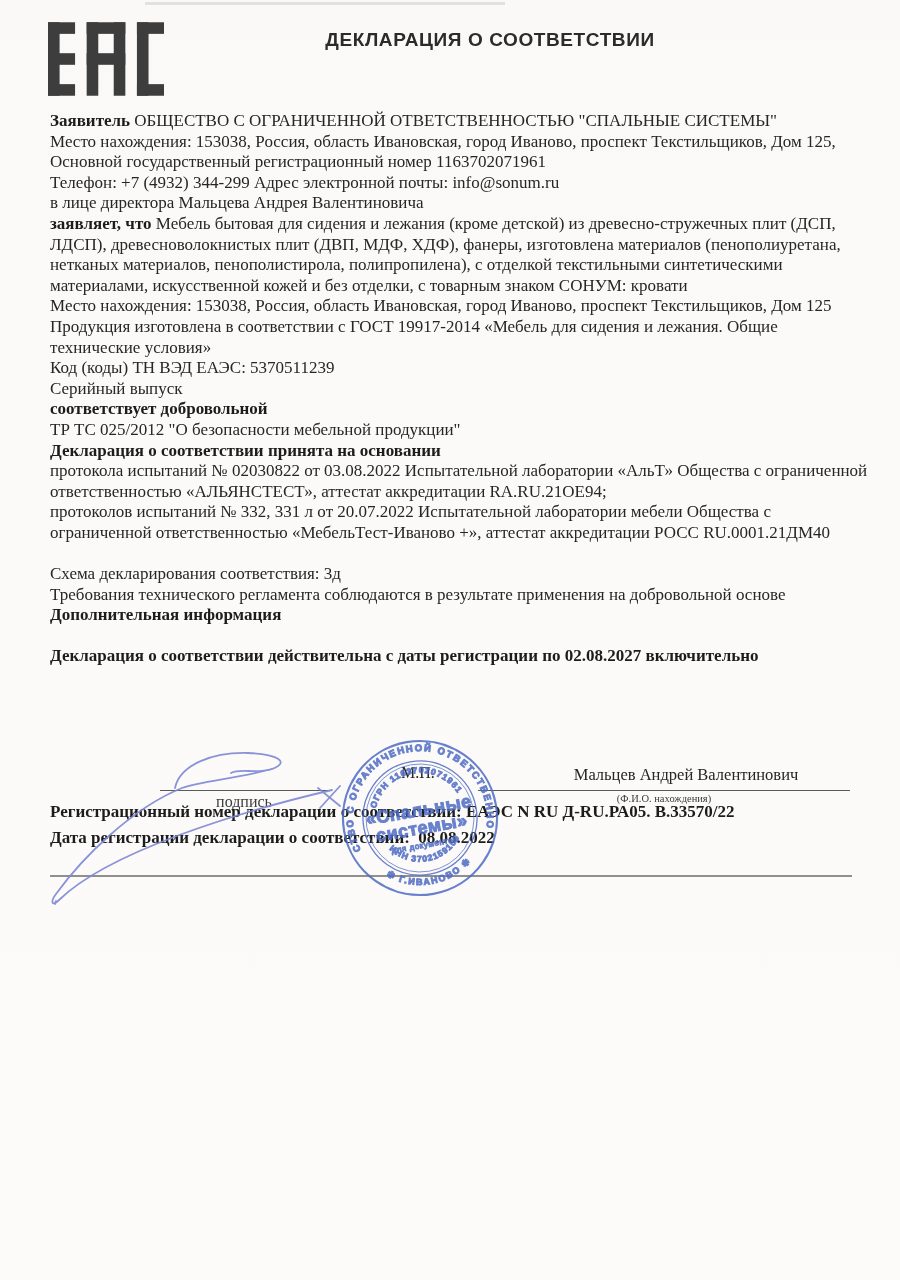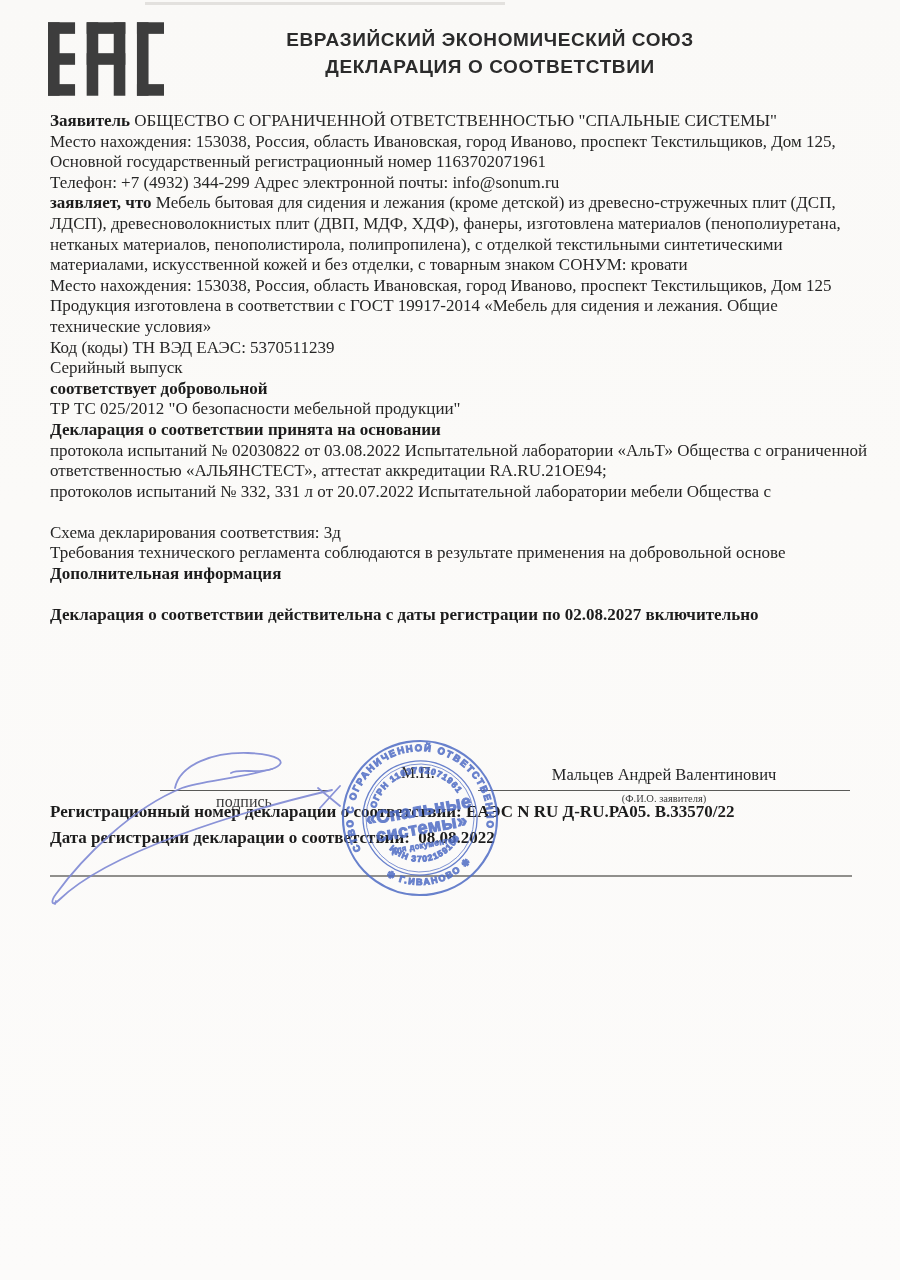--- a/index.html
+++ b/index.html
@@ -30,21 +30,21 @@
     min-height:20.6px;
     color:#262626;
   }
   .line .b{font-weight:bold;color:#1c1c1c;}
 
   
   .abs{position:absolute;}
   .mp{left:401px;top:764px;font-size:16px;color:#262626;z-index:1;text-align:center;}
   .sigline-left{left:160px;top:773px;width:168px;height:17px;border-bottom:1.5px solid #5a5a58;z-index:1;}
   .cap-left{left:160px;top:793px;width:168px;text-align:center;font-size:16px;color:#3c3c3c;z-index:1;}
-  .signer-name{left:478px;top:765px;width:372px;text-align:center;font-size:16.5px;color:#262626;z-index:1;}
+  .signer-name{left:500px;top:765px;width:372px;text-align:center;font-size:16.5px;color:#262626;z-index:1;}
   .sigline-right{left:478px;top:773px;width:372px;height:17px;border-bottom:1.5px solid #5a5a58;z-index:1;}
   .cap-right{left:478px;top:793px;width:372px;text-align:center;font-size:10.5px;color:#3c3c3c;z-index:1;}
   .reg-number{left:50px;top:802px;font-size:17px;font-weight:bold;color:#1c1c1c;white-space:pre;z-index:1;}
   .reg-date{left:50px;top:828px;font-size:17px;font-weight:bold;color:#1c1c1c;white-space:pre;z-index:1;}
   .bottom-rule{left:50px;top:875px;width:802px;height:2px;background:#908f8c;z-index:1;}
 
   
   .stamp{position:absolute;left:328px;top:726px;z-index:3;opacity:.85;}
   .stamp text{fill:#4f6cc5;font-family:"Liberation Sans",sans-serif;}
   .stamp .ring-outer{font-size:9.5px;letter-spacing:1.7px;font-weight:bold;}
@@ -75,58 +75,59 @@
       <rect x="40" y="0" width="40" height="12"></rect>
       <rect x="40" y="32" width="40" height="12"></rect>
 
       <rect x="92" y="0" width="12" height="76"></rect>
       <rect x="92" y="0" width="28" height="12"></rect>
       <rect x="92" y="64" width="28" height="12"></rect>
     </g>
   </svg>
 
   <div class="title">
-    <div>ЕВРАЗИЙСКИЙ ЭКОНОМИЧЕСКИЙ СОЮЗ</div>
     <div>ДЕКЛАРАЦИЯ О СООТВЕТСТВИИ</div>
   </div>
 
   <div class="doc-body" id="doc-lines">
       <div class="line"><span class="b">Заявитель</span><span> ОБЩЕСТВО С ОГРАНИЧЕННОЙ ОТВЕТСТВЕННОСТЬЮ "СПАЛЬНЫЕ СИСТЕМЫ"</span></div>
       <div class="line"><span>Место нахождения: 153038, Россия, область Ивановская, город Иваново, проспект Текстильщиков, Дом 125,</span></div>
       <div class="line"><span>Основной государственный регистрационный номер 1163702071961</span></div>
       <div class="line"><span>Телефон: +7 (4932) 344-299 Адрес электронной почты: info@sonum.ru</span></div>
+      <div class="line"><span>в лице директора Мальцева Андрея Валентиновича</span></div>
       <div class="line"><span class="b">заявляет, что</span><span> Мебель бытовая для сидения и лежания (кроме детской) из древесно-стружечных плит (ДСП,</span></div>
       <div class="line"><span>ЛДСП), древесноволокнистых плит (ДВП, МДФ, ХДФ), фанеры, изготовлена материалов (пенополиуретана,</span></div>
       <div class="line"><span>нетканых материалов, пенополистирола, полипропилена), с отделкой текстильными синтетическими</span></div>
       <div class="line"><span>материалами, искусственной кожей и без отделки, с товарным знаком СОНУМ: кровати</span></div>
       <div class="line"><span>Место нахождения: 153038, Россия, область Ивановская, город Иваново, проспект Текстильщиков, Дом 125</span></div>
       <div class="line"><span>Продукция изготовлена в соответствии с ГОСТ 19917-2014 «Мебель для сидения и лежания. Общие</span></div>
       <div class="line"><span>технические условия»</span></div>
       <div class="line"><span>Код (коды) ТН ВЭД ЕАЭС: 5370511239</span></div>
       <div class="line"><span>Серийный выпуск</span></div>
       <div class="line"><span class="b">соответствует добровольной</span></div>
       <div class="line"><span>ТР ТС 025/2012 "О безопасности мебельной продукции"</span></div>
       <div class="line"><span class="b">Декларация о соответствии принята на основании</span></div>
       <div class="line"><span>протокола испытаний № 02030822 от 03.08.2022 Испытательной лаборатории «АльТ» Общества с ограниченной</span></div>
       <div class="line"><span>ответственностью «АЛЬЯНСТЕСТ», аттестат аккредитации RA.RU.21OE94;</span></div>
       <div class="line"><span>протоколов испытаний № 332, 331 л от 20.07.2022 Испытательной лаборатории мебели Общества с</span></div>
+      <div class="line"><span>ограниченной ответственностью «МебельТест-Иваново +», аттестат аккредитации РОСС RU.0001.21ДМ40</span></div>
       <div class="line">&nbsp;</div>
       <div class="line"><span>Схема декларирования соответствия: 3д</span></div>
       <div class="line"><span>Требования технического регламента соблюдаются в результате применения на добровольной основе</span></div>
       <div class="line"><span class="b">Дополнительная информация</span></div>
       <div class="line">&nbsp;</div>
       <div class="line"><span class="b">Декларация о соответствии действительна с даты регистрации по 02.08.2027 включительно</span></div>
     </div>
 
   <div class="abs mp">М.П.</div>
   <div class="abs sigline-left"></div>
   <div class="abs cap-left">подпись</div>
   <div class="abs signer-name">Мальцев Андрей Валентинович</div>
   <div class="abs sigline-right"></div>
-  <div class="abs cap-right">(Ф.И.О. заявителя)</div>
+  <div class="abs cap-right">(Ф.И.О. нахождения)</div>
 
   <div class="abs reg-number">Регистрационный номер декларации о соответствии: ЕАЭС N RU Д-RU.РА05. В.33570/22</div>
   <div class="abs reg-date">Дата регистрации декларации о соответствии:  08.08.2022</div>
   <div class="abs bottom-rule"></div>
 
   <svg class="stamp" width="184" height="186" viewBox="0 0 184 186">
     <g transform="translate(92,92) rotate(-10)" fill="none" stroke="#4f6cc5">
       <circle r="77" stroke-width="2.2"></circle>
       <circle r="57" stroke-width="1.3"></circle>
       <circle r="54" stroke-width="0.8"></circle>

